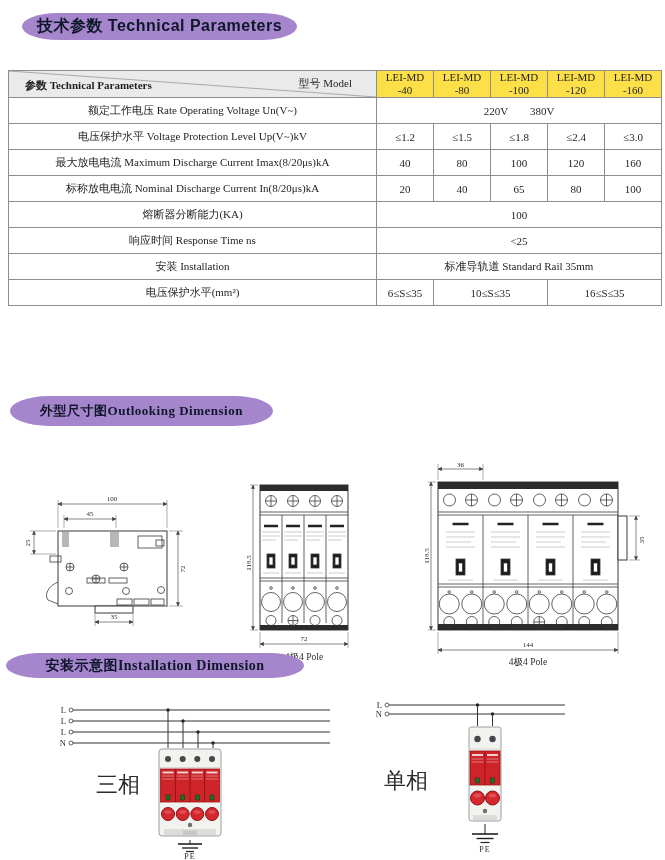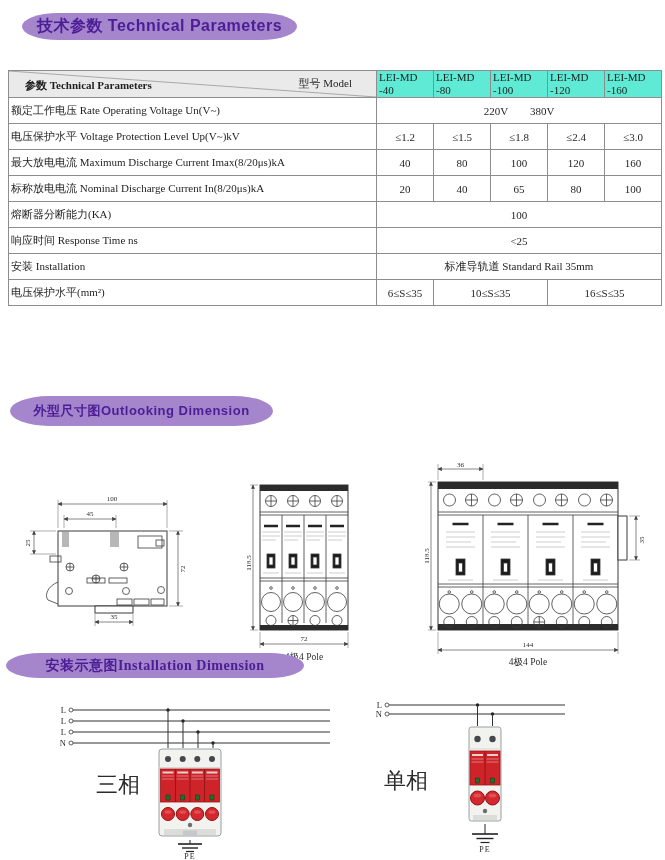--- a/index.html
+++ b/index.html
@@ -1,34 +1,34 @@
 <!DOCTYPE html>
 <html><head>
 <meta charset="utf-8">
 <style>
   * { margin:0; padding:0; box-sizing:border-box; }
   html,body { width:665px; height:860px; }
   body { font-family:"Liberation Serif", serif; background:#ffffff; color:#1f1f1f; }
   .page { position:relative; width:665px; height:860px; background:#fff; overflow:hidden; }
 
-  .banner { position:absolute; background:#a585cc; color:#4c1d95; display:flex;
+  .banner { position:absolute; background:#a585cc; color:#0f172a; display:flex;
             align-items:center; justify-content:center; font-weight:bold; letter-spacing:0.5px; }
   .banner1 { left:22px; top:13px; width:275px; height:27px; border-radius:40px/15px;
              font-family:"Liberation Sans", sans-serif; font-size:16px; }
   .banner2 { left:10px; top:396px; width:263px; height:30px; border-radius:44px/17px;
-             font-family:Liberation Sans, sans-serif; font-size:13px; }
+             font-family:Liberation Serif, serif; font-size:13px; }
   .banner3 { left:6px; top:653px; width:298px; height:25px; border-radius:46px/17px;
              font-family:Liberation Serif, serif; font-size:14px; }
 
   table.params { position:absolute; left:8px; top:70px; width:653px;
                  border-collapse:collapse; table-layout:fixed; font-size:11px; }
   table.params td { border:1px solid #8d8d8d; height:26px; padding:0 2px; }
-  td.label-cell { text-align:left; padding-left:8px; }
+  td.label-cell { text-align:center; padding-left:8px; }
   td.value-cell { text-align:center; white-space:pre; }
-  td.model-cell { height:40px; line-height:13px; background:#5eead4; }
+  td.model-cell { text-align:center; height:40px; line-height:13px; background:#fde047; }
   td.corner-cell { height:40px; background:#eaeaea; position:relative; }
   .diag { position:absolute; left:0; top:0; width:100%; height:100%; }
   .corner-model { position:absolute; right:24px; top:5px; }
   .corner-params { position:absolute; left:16px; bottom:4px;font-weight:bold; }
 
   .drawing { position:absolute; }
   svg text { font-family:"Liberation Serif", serif; fill:#2b2b2b; }
   .dim { font-size:7px; }
   .dimline { stroke:#555; stroke-width:0.7; fill:none; }
   .ext { stroke:#777; stroke-width:0.6; fill:none; }

